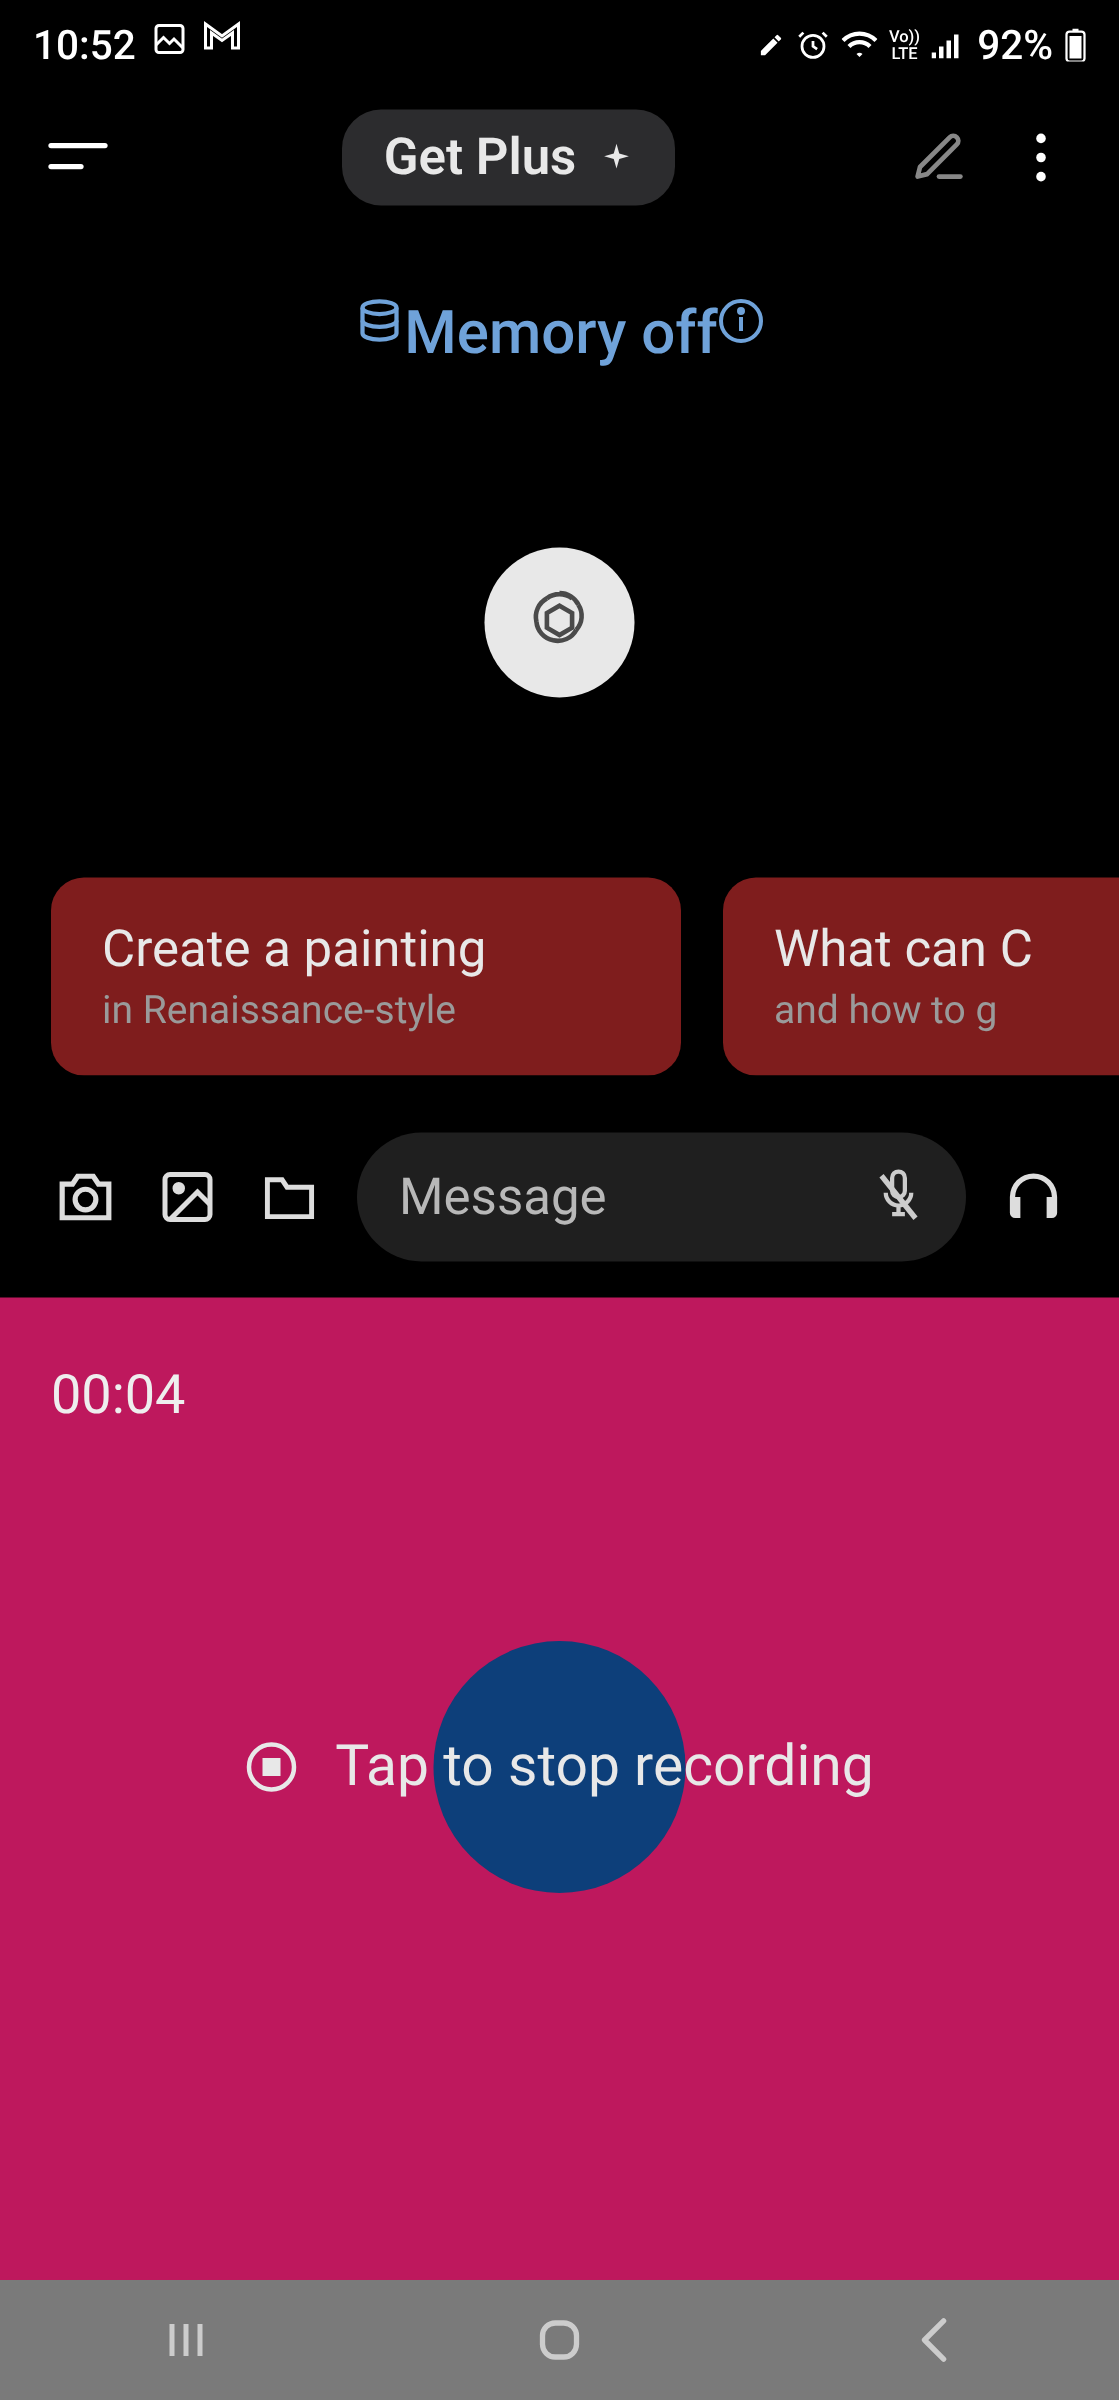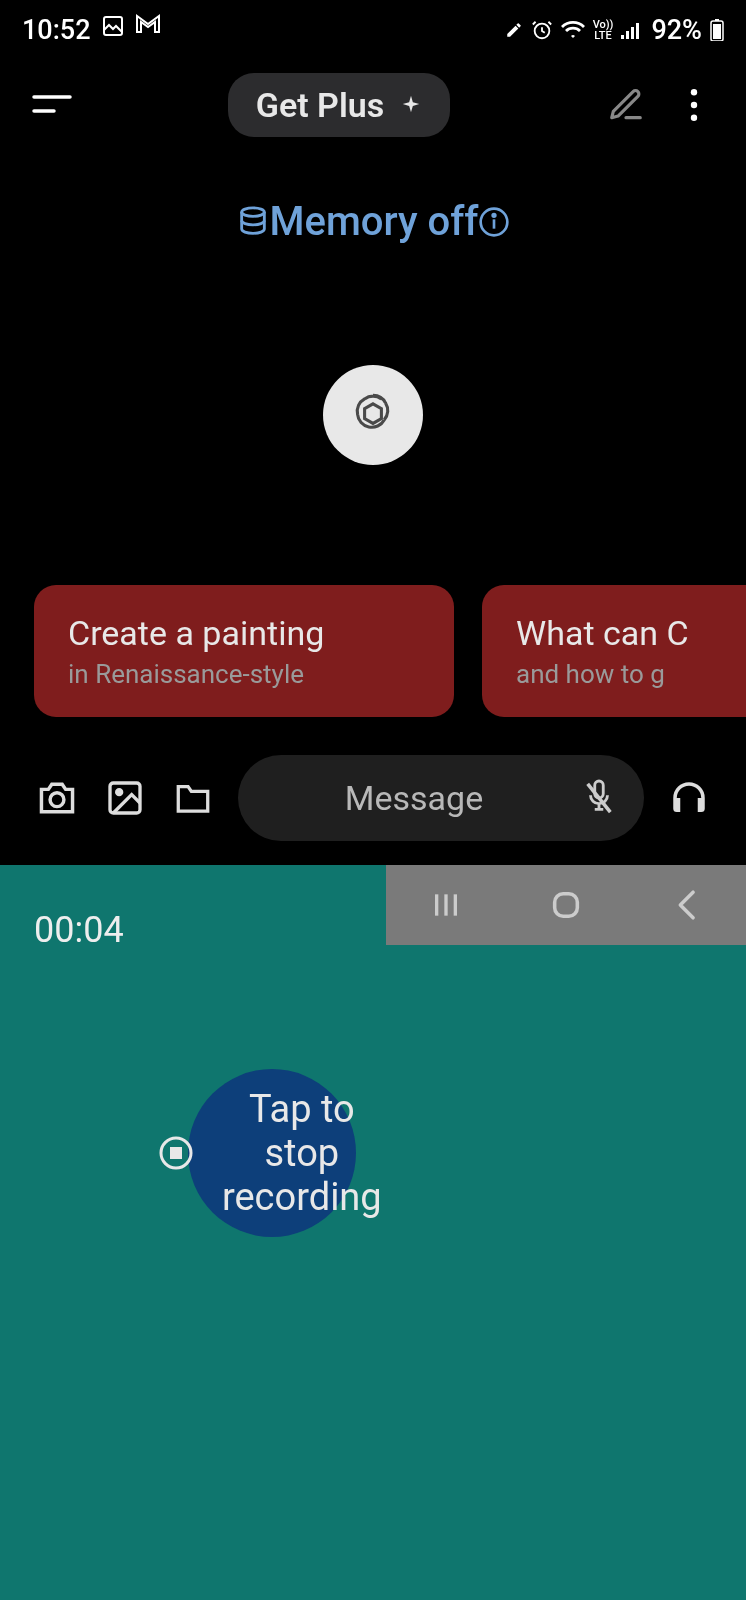--- a/index.html
+++ b/index.html
@@ -14,40 +14,40 @@
 
   
   .app-header { height: 90px; display: flex; align-items: center; padding: 0 28px; gap: 20px; }
   .hamburger { width: 50px; }
   .app-header-spacer1 { flex: 1; }
   .get-plus { background: #2c2c2e; border-radius: 26px; padding: 12px 28px; display: flex; align-items: center; gap: 16px; font-size: 34px; font-weight: 600; color: #e8e8e8; }
   .app-header-spacer2 { flex: 1; }
   .header-icon-btn { width: 48px; height: 48px; display: flex; align-items: center; justify-content: center; }
 
   
-  .memory-banner { display: flex; align-items: center; justify-content: center; padding: 48px 0 20px 0; color: #6fa2d9; font-size: 40px; font-weight: 500; }
+  .memory-banner { display: flex; justify-content: center; padding: 48px 0 20px 0; color: #6fa2d9; font-size: 40px; font-weight: 500; }
 
   
   .logo-wrap { display: flex; justify-content: center; padding: 100px 0 60px 0; }
   .logo-circle { width: 100px; height: 100px; border-radius: 50%; background: #e8e8e8; display: flex; align-items: center; justify-content: center; }
 
   
   .suggestions { display: flex; gap: 28px; padding: 60px 0 0 34px; overflow: hidden; }
   .suggestion-card { background: #7f1d1d; border-radius: 22px; padding: 28px 34px; min-width: 420px; flex-shrink: 0; }
   .suggestion-line1 { font-size: 34px; color: #e8e8e8; margin-bottom: 6px; }
   .suggestion-line2 { font-size: 26px; color: #9a9a9a; }
 
   
-  .input-bar { display: flex; align-items: center; gap: 22px; padding: 38px 34px 24px 34px; text-align: center; }
+  .input-bar { display: flex; align-items: center; gap: 22px; padding: 38px 34px 24px 34px; }
   .input-icon { width: 46px; height: 46px; display: flex; align-items: center; justify-content: center; }
   .message-pill { flex: 1; background: #1f1f1f; border-radius: 44px; height: 86px; display: flex; align-items: center; padding: 0 28px; gap: 20px; }
   .message-text { flex: 1; font-size: 34px; color: #b8b8b8; }
 
   
-  .recording-panel { flex: 1; background: #0f766e; position: relative; display: flex; flex-direction: row; text-align: center; }
+  .recording-panel { flex: 1; background: #be185d; position: relative; display: flex; flex-direction: column; }
   .rec-timer { font-size: 36px; color: #eee; padding: 44px 34px; font-weight: 400; }
   .rec-center { flex: 1; display: flex; align-items: center; justify-content: center; position: relative; padding-bottom: 160px; }
   .rec-circle { width: 168px; height: 168px; border-radius: 50%; background: #0d3f7a; position: absolute; }
   .rec-label-wrap { position: relative; display: flex; align-items: center; gap: 24px; z-index: 2; }
   .rec-label { font-size: 38px; color: #e8e8e8; }
 
   
   .nav-bar { height: 80px; display: flex; align-items: center; justify-content: space-around; background: #7a7a7a; }
   .nav-btn { width: 120px; height: 50px; display: flex; align-items: center; justify-content: center; }
 

